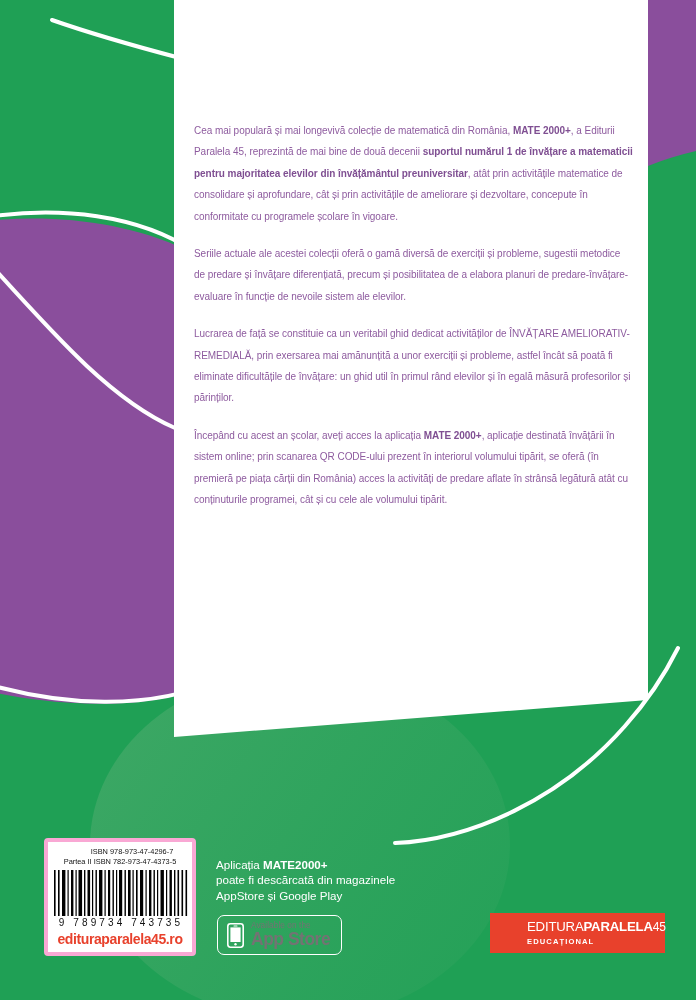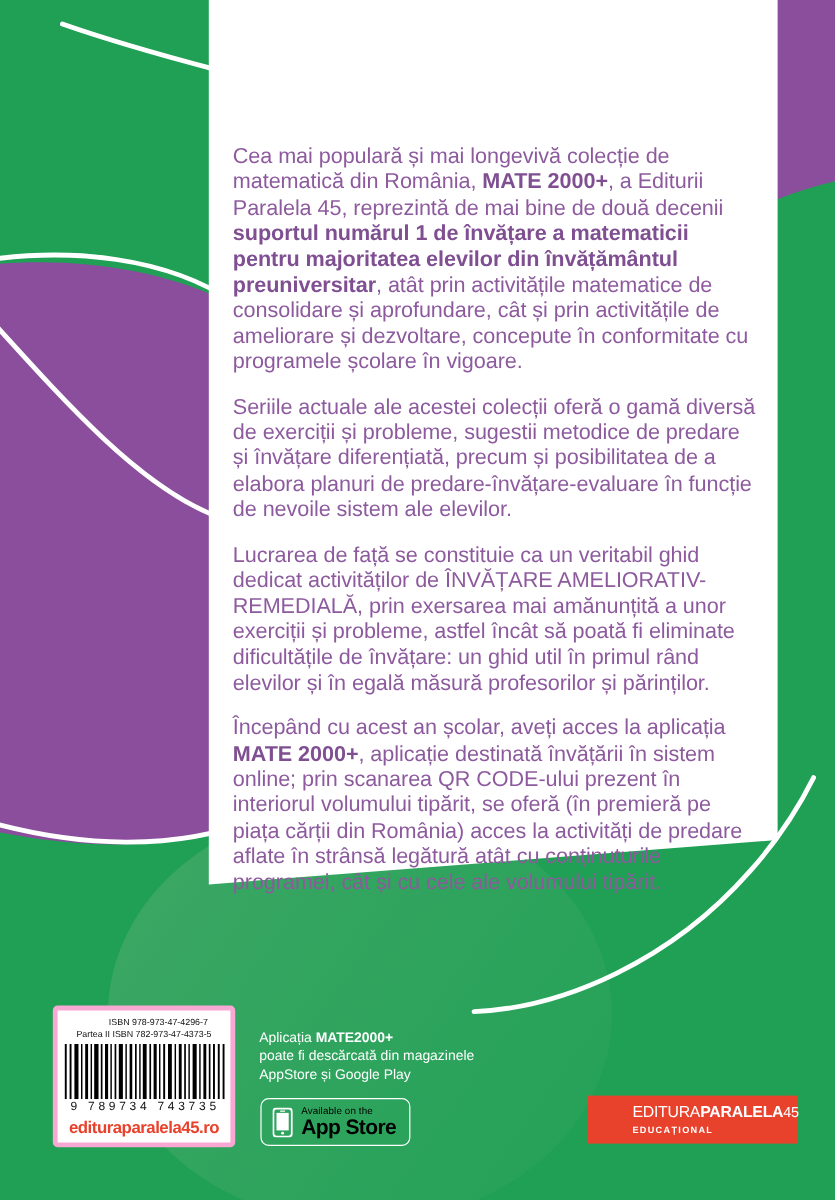--- a/index.html
+++ b/index.html
@@ -40,21 +40,21 @@
     pointer-events: none;
   }
 
   #blurb {
     position: absolute;
     left: 20px;
     top: 120px;
     width: 440px;
     color: #8d5a9e;
     font-family: "Liberation Sans", sans-serif;
-    font-size: 18px;
+    font-size: 10px;
     line-height: 21.4px;
     letter-spacing: -0.05px;
   }
 
   #blurb p { margin-bottom: 16px; }
   #blurb p:last-child { margin-bottom: 0; }
   #blurb b { font-weight: bold; color: #7f4f92; }
 
   
   #barcode-block {
@@ -135,21 +135,21 @@
     border: 1.4px solid #ffffff;
     border-radius: 7px;
     height: 40px;
     display: flex;
     align-items: center;
     padding: 0 11px 0 9px;
     gap: 7px;
     background: transparent;
   }
 
-  .badge-text { line-height: 1; color: #000000; white-space: nowrap; }
+  .badge-text { line-height: 1; color: #737373; white-space: nowrap; }
   .badge-top {
     font-size: 8.2px;
     display: block;
     margin-bottom: 1px;
     letter-spacing: 0.1px;
   }
   .badge-top.tiny { font-size: 5.6px; letter-spacing: 0.4px; }
   .badge-main {
     font-size: 17.5px;
     font-weight: bold;

